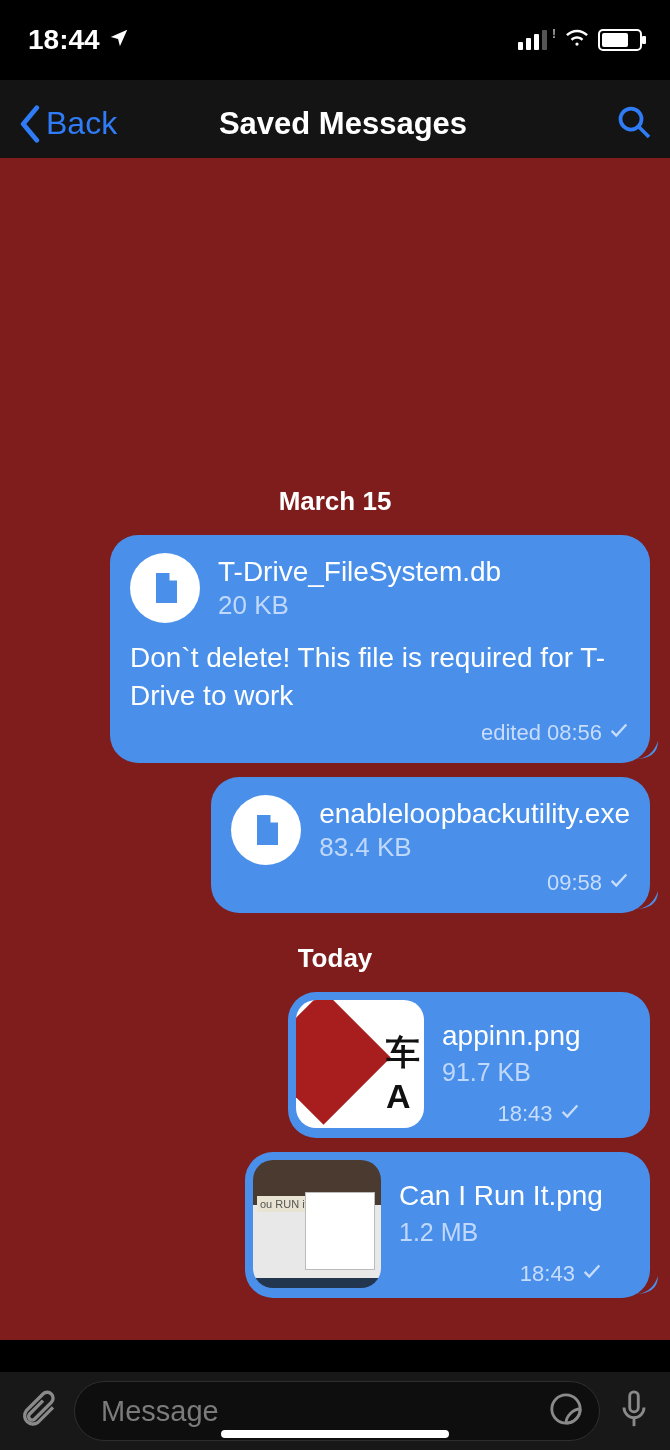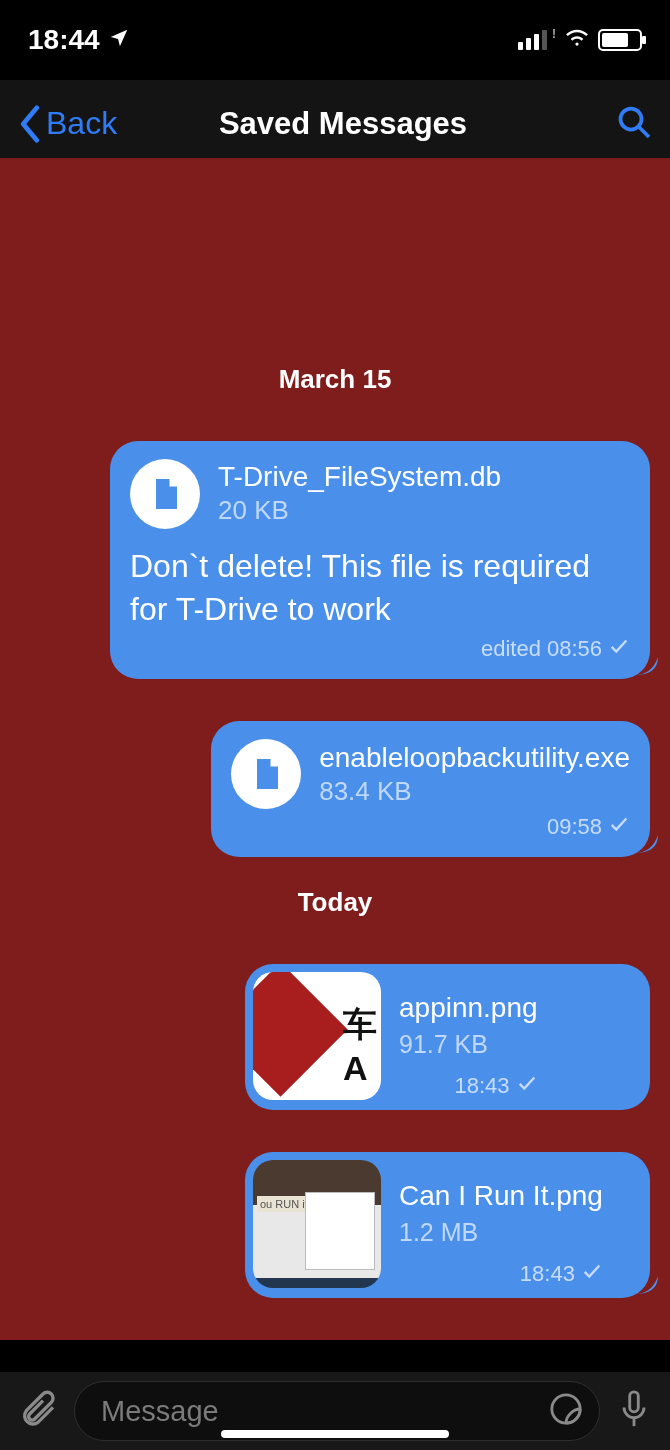--- a/index.html
+++ b/index.html
@@ -80,21 +80,21 @@
     background:#7f1d1d;
     display:flex; flex-direction:column; justify-content:flex-end;
     padding-bottom:28px;
   }
   .date-sep{
     text-align:center; font-size:26px; font-weight:600;
     color:#fff; margin:16px 0 18px;
   }
   .msg-row{
     display:flex; justify-content:flex-end;
-    padding:0 20px; margin-bottom:14px;margin-top:28px;
+    padding:0 20px; margin-bottom:14px;
   }
   .bubble{
     background:#4a90ea;
     border-radius:28px;
     padding:18px 20px 16px 20px;
     max-width:100%;
     position:relative;
     color:#fff;
   }
   .bubble.tail::after{
@@ -114,21 +114,21 @@
     flex-shrink:0;
   }
   .file-circ svg{ width:36px; height:36px; fill:#4a90ea;}
   .file-meta .fname{
     font-size:28px; font-weight:500; color:#fff;
   }
   .file-meta .fsize{
     font-size:26px; color:#c0d8fb; margin-top:2px;
   }
   .msg-text{
-    font-size:32px; line-height:1.35; margin-top:16px; color:#fff;
+    font-size:28px; line-height:1.35; margin-top:16px; color:#fff;
   }
   .msg-foot{
     display:flex; justify-content:flex-end; align-items:center; gap:6px;
     font-size:22px; color:#c8ddfc; margin-top:4px;
   }
   .msg-foot .check svg{ width:22px; height:22px; stroke:#c8ddfc; fill:none; stroke-width:2.5;}
 
   
   .bubble.thumb{
     padding:8px 16px 10px 8px;
@@ -299,21 +299,21 @@
         <span class="check"><svg viewBox="0 0 24 24">
               <polyline points="4 13 9 18 20 6"></polyline>
             </svg></span>
       </div>
     </div>
   </div>
 
   <div class="date-sep">Today</div>
 
   <div class="msg-row">
-    <div class="bubble thumb" style="width:405px;">
+    <div class="bubble thumb" style="width:362px;">
       <div class="thumb-img appinn-thumb"></div>
       <div class="thumb-meta">
         <div>
           <div class="fname">appinn.png</div>
           <div class="fsize">91.7 KB</div>
         </div>
         <div class="thumb-foot">
           <span>18:43</span>
           <span class="check"><svg viewBox="0 0 24 24">
                 <polyline points="4 13 9 18 20 6"></polyline>

